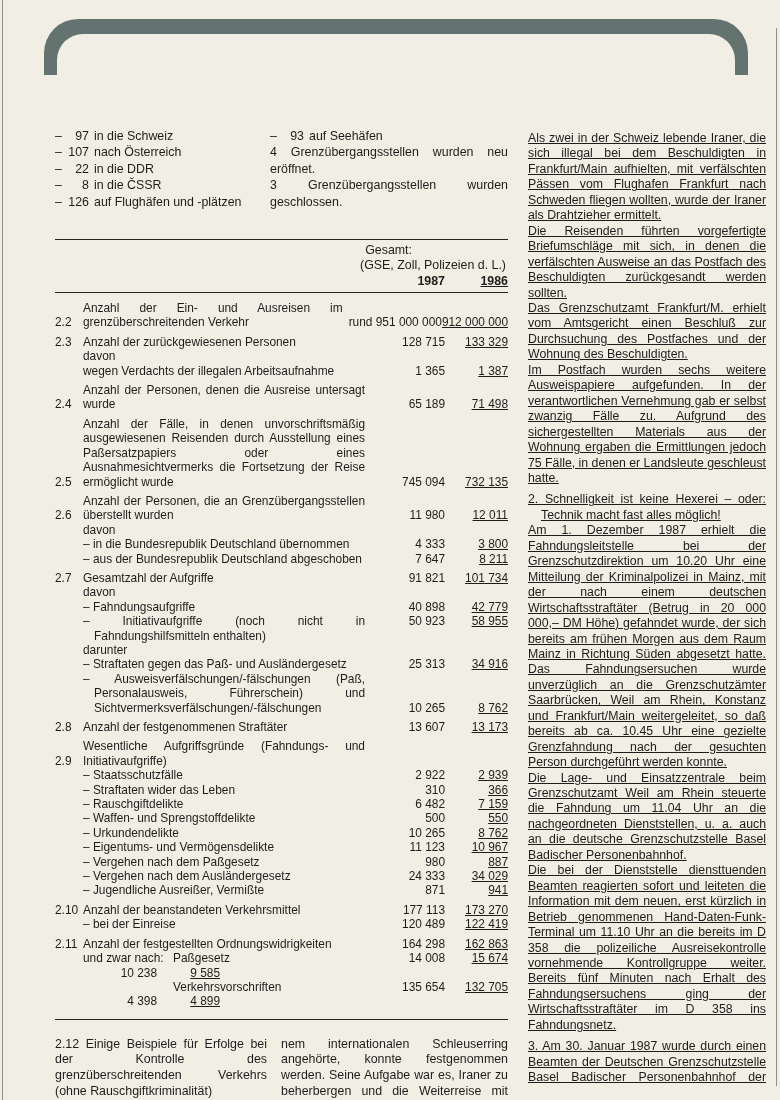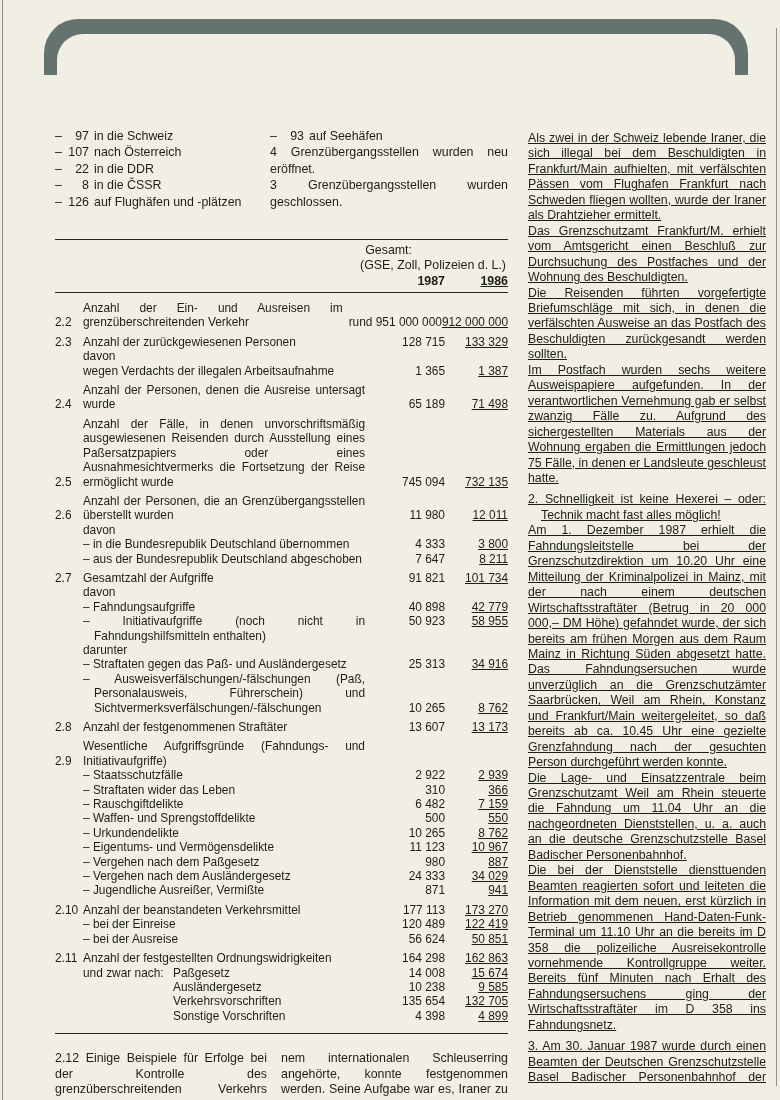--- a/index.html
+++ b/index.html
@@ -289,77 +289,69 @@
           <div class="c-label">Anzahl der beanstandeten Verkehrsmittel</div>
           <div class="c-v1">177 113</div>
           <div class="c-v2">173 270</div>
         </div>
         <div class="row">
           <span class="c-num"></span>
           <div class="c-label dash">– bei der Einreise</div>
           <div class="c-v1">120 489</div>
           <div class="c-v2">122 419</div>
         </div>
-        <div class="row">
-          <span class="c-num"></span>
-          <div class="c-label dash">– bei der Ausreise</div>
-          <div class="c-v1">56 624</div>
-          <div class="c-v2">50 851</div>
-        </div>
         <div class="row gap">
           <span class="c-num">2.11</span>
           <div class="c-label">Anzahl der festgestellten Ordnungswidrigkeiten</div>
           <div class="c-v1">164 298</div>
           <div class="c-v2">162 863</div>
         </div>
         <div class="row">
           <span class="c-num"></span>
           <div class="c-label law1">
             <span class="law-prefix">und zwar nach:</span>
             <span>Paßgesetz</span>
           </div>
           <div class="c-v1">14 008</div>
           <div class="c-v2">15 674</div>
         </div>
         <div class="row">
           <span class="c-num"></span>
-          <div class="c-label law2">Ausländergesetz</div>
           <div class="c-v1">10 238</div>
           <div class="c-v2">9 585</div>
         </div>
         <div class="row">
           <span class="c-num"></span>
           <div class="c-label law2">Verkehrsvorschriften</div>
           <div class="c-v1">135 654</div>
           <div class="c-v2">132 705</div>
         </div>
         <div class="row">
           <span class="c-num"></span>
-          <div class="c-label law2">Sonstige Vorschriften</div>
           <div class="c-v1">4 398</div>
           <div class="c-v2">4 899</div>
         </div>
       </div>
 
     <div class="rule rule-c"></div>
 
     <div class="bottomcols">
       <div class="bcol" id="bottom-left">
           <p>2.12 Einige Beispiele für Erfolge bei der Kontrolle des grenzüberschreitenden Verkehrs (ohne Rauschgiftkriminalität)</p>
         </div>
       <div class="bcol" id="bottom-mid">
           <p>nem internationalen Schleuserring angehörte, konnte festgenommen werden. Seine Aufgabe war es, Iraner zu beherbergen und die Weiterreise mit verfälschten Ausweispapieren in die Länder ihrer Wahl (vornehmlich Schweden) zu organisieren.</p>
         </div>
     </div>
   </div>
 
   <div class="right-col" id="right-col">
       <p>Als zwei in der Schweiz lebende Iraner, die sich illegal bei dem Beschuldigten in Frankfurt/Main aufhielten, mit verfälschten Pässen vom Flughafen Frankfurt nach Schweden fliegen wollten, wurde der Iraner als Drahtzieher ermittelt.</p>
+      <p>Die Reisenden führten vorgefertigte Briefumschläge mit sich, in denen die verfälschten Ausweise an das Postfach des Beschuldigten zurückgesandt werden sollten.</p>
       <p>Das Grenzschutzamt Frankfurt/M. erhielt vom Amtsgericht einen Beschluß zur Durchsuchung des Postfaches und der Wohnung des Beschuldigten.</p>
-      <p>Die Reisenden führten vorgefertigte Briefumschläge mit sich, in denen die verfälschten Ausweise an das Postfach des Beschuldigten zurückgesandt werden sollten.</p>
       <p>Im Postfach wurden sechs weitere Ausweispapiere aufgefunden. In der verantwortlichen Vernehmung gab er selbst zwanzig Fälle zu. Aufgrund des sichergestellten Materials aus der Wohnung ergaben die Ermittlungen jedoch 75 Fälle, in denen er Landsleute geschleust hatte.</p>
       <p class="sp hang">2. Schnelligkeit ist keine Hexerei – oder: Technik macht fast alles möglich!</p>
       <p>Am 1. Dezember 1987 erhielt die Fahndungsleitstelle bei der Grenzschutzdirektion um 10.20 Uhr eine Mitteilung der Kriminalpolizei in Mainz, mit der nach einem deutschen Wirtschaftsstraftäter (Betrug in 20 000 000,– DM Höhe) gefahndet wurde, der sich bereits am frühen Morgen aus dem Raum Mainz in Richtung Süden abgesetzt hatte. Das Fahndungsersuchen wurde unverzüglich an die Grenzschutzämter Saarbrücken, Weil am Rhein, Konstanz und Frankfurt/Main weitergeleitet, so daß bereits ab ca. 10.45 Uhr eine gezielte Grenzfahndung nach der gesuchten Person durchgeführt werden konnte.</p>
       <p>Die Lage- und Einsatzzentrale beim Grenzschutzamt Weil am Rhein steuerte die Fahndung um 11.04 Uhr an die nachgeordneten Dienststellen, u. a. auch an die deutsche Grenzschutzstelle Basel Badischer Personenbahnhof.</p>
       <p>Die bei der Dienststelle diensttuenden Beamten reagierten sofort und leiteten die Information mit dem neuen, erst kürzlich in Betrieb genommenen Hand-Daten-Funk-Terminal um 11.10 Uhr an die bereits im D 358 die polizeiliche Ausreisekontrolle vornehmende Kontrollgruppe weiter. Bereits fünf Minuten nach Erhalt des Fahndungsersuchens ging der Wirtschaftsstraftäter im D 358 ins Fahndungsnetz.</p>
       <p class="sp">3. Am 30. Januar 1987 wurde durch einen Beamten der Deutschen Grenzschutzstelle Basel Badischer Personenbahnhof der Ausreisezug D 205 Dortmund–Mailand grenzpolizeilich kontrolliert. Bei der Durchsicht der beim Schlafwagenschaffner hinterlegten Grenzübertrittspapiere erkannte der Beamte eine totalgefälschte italienische Identitätskarte.</p>
     </div>
 
   <div class="folio">11</div>
 </div>

